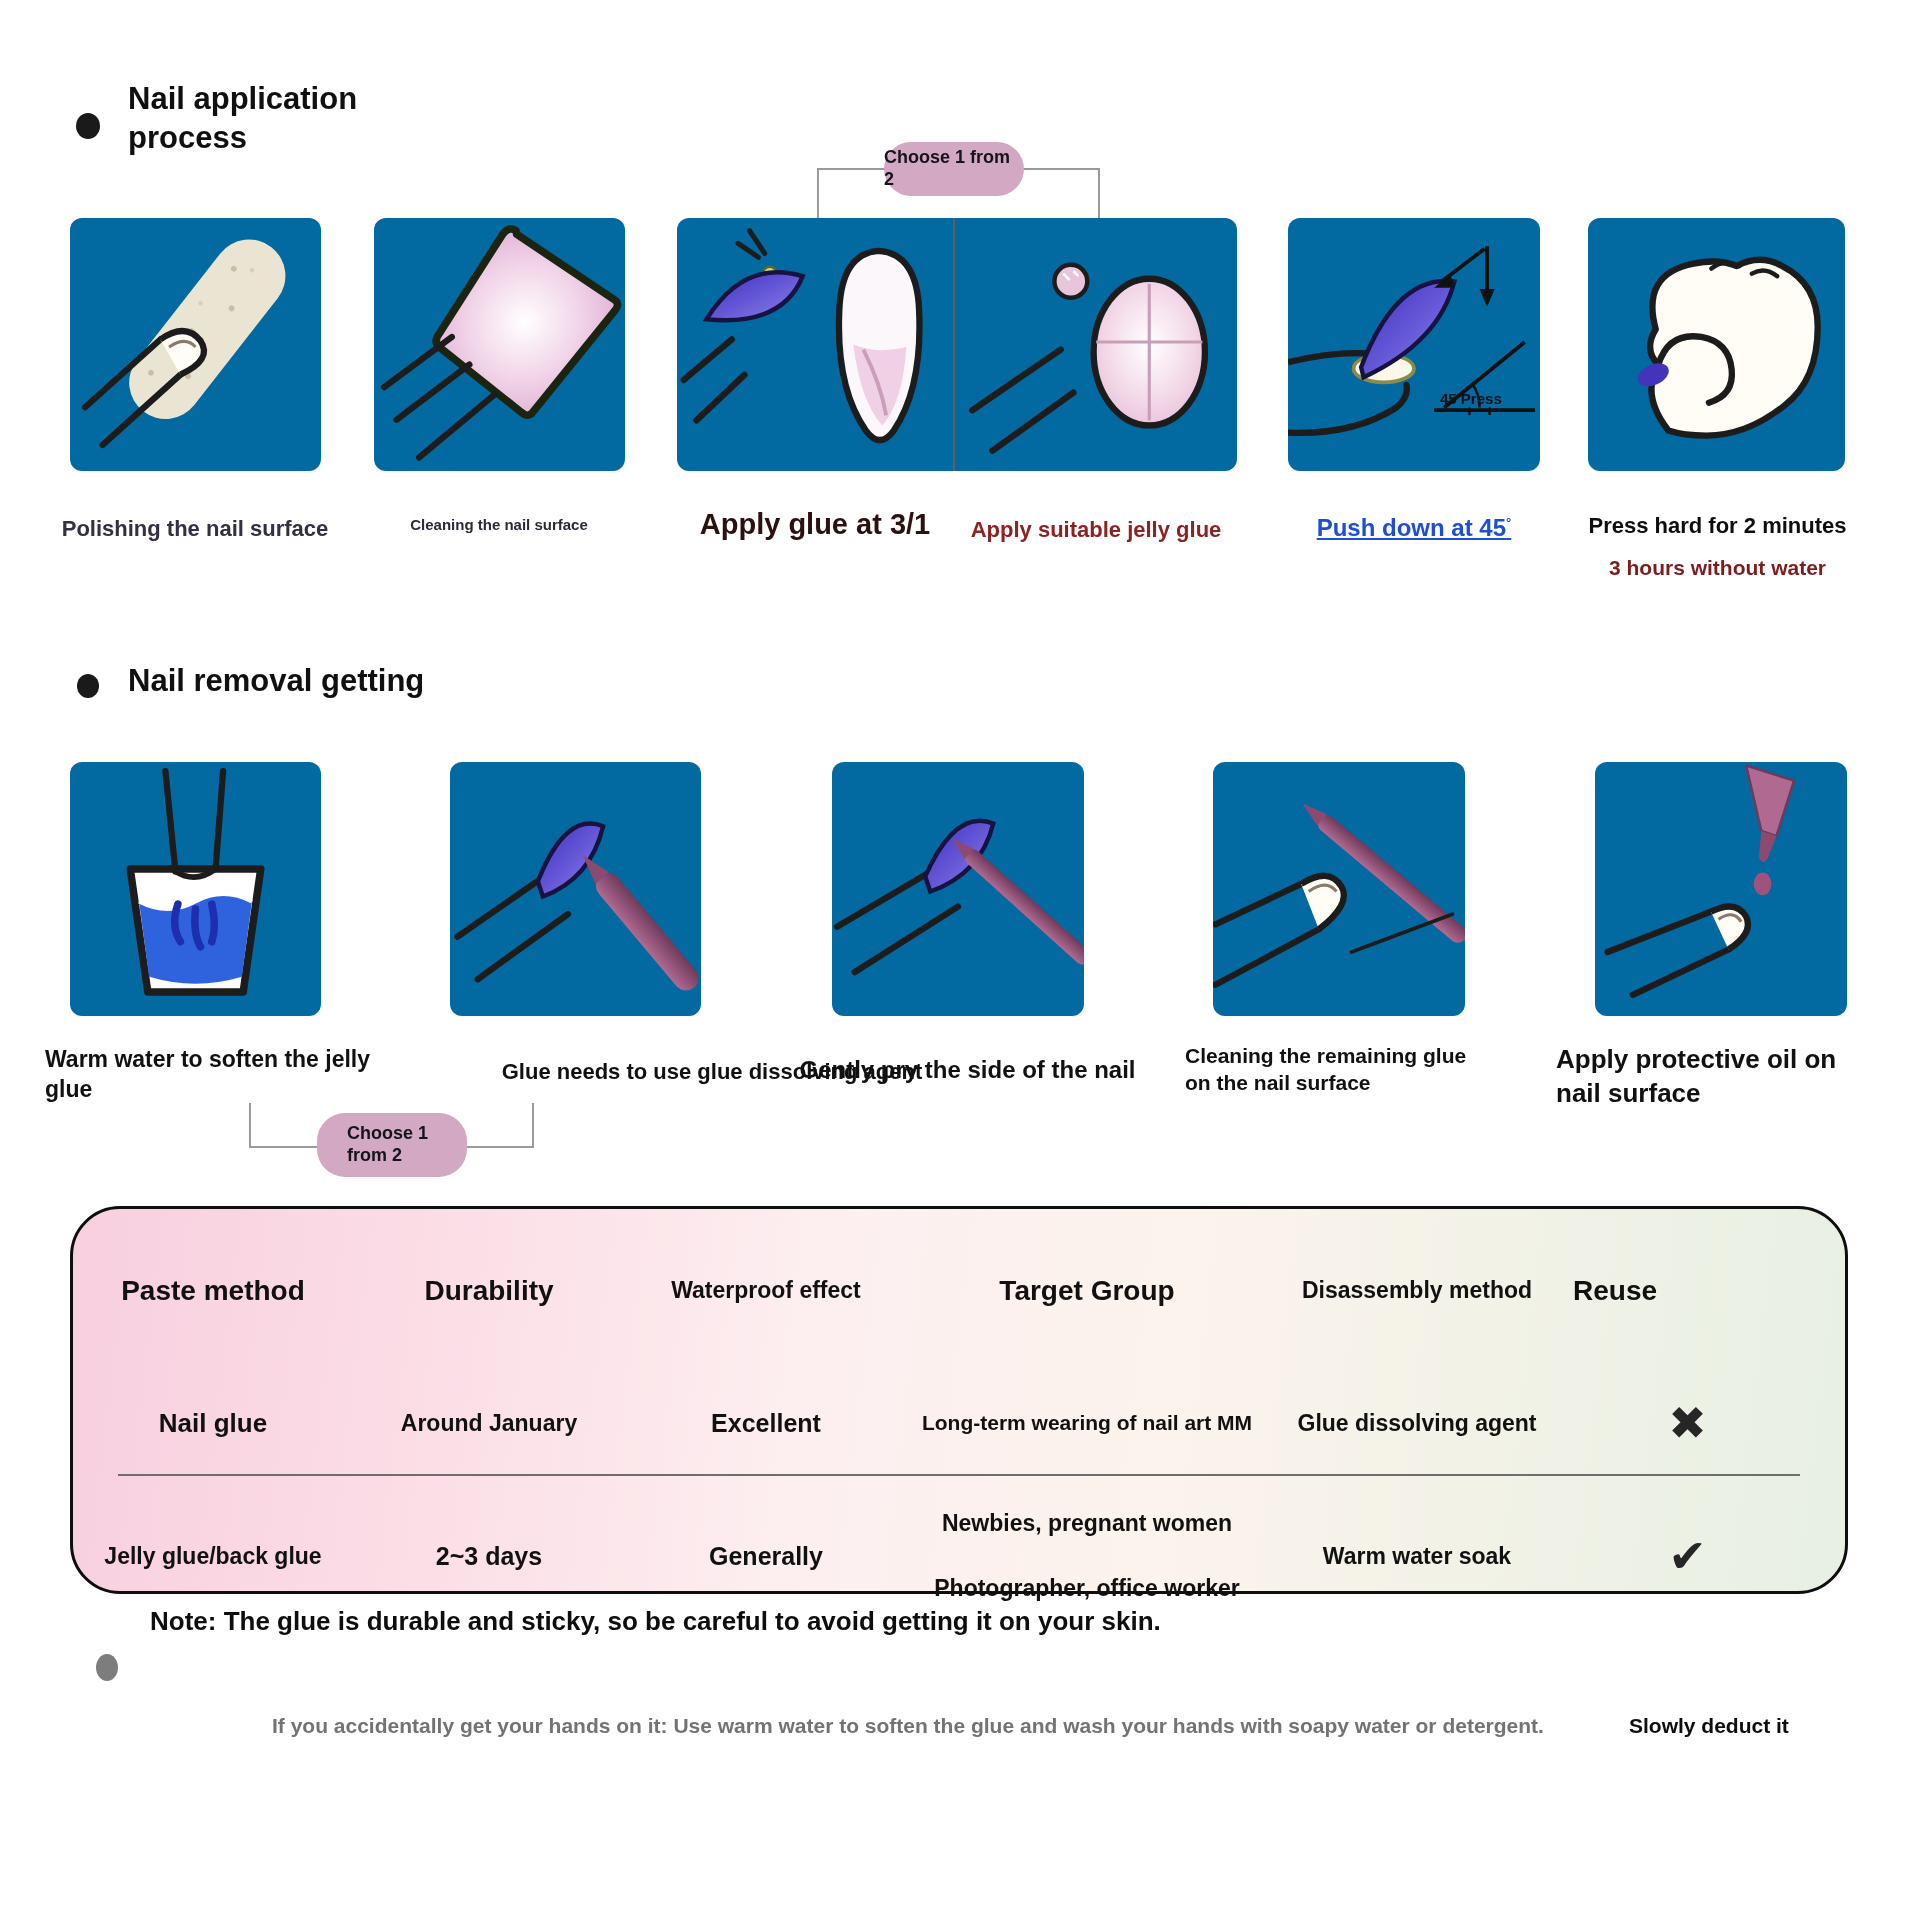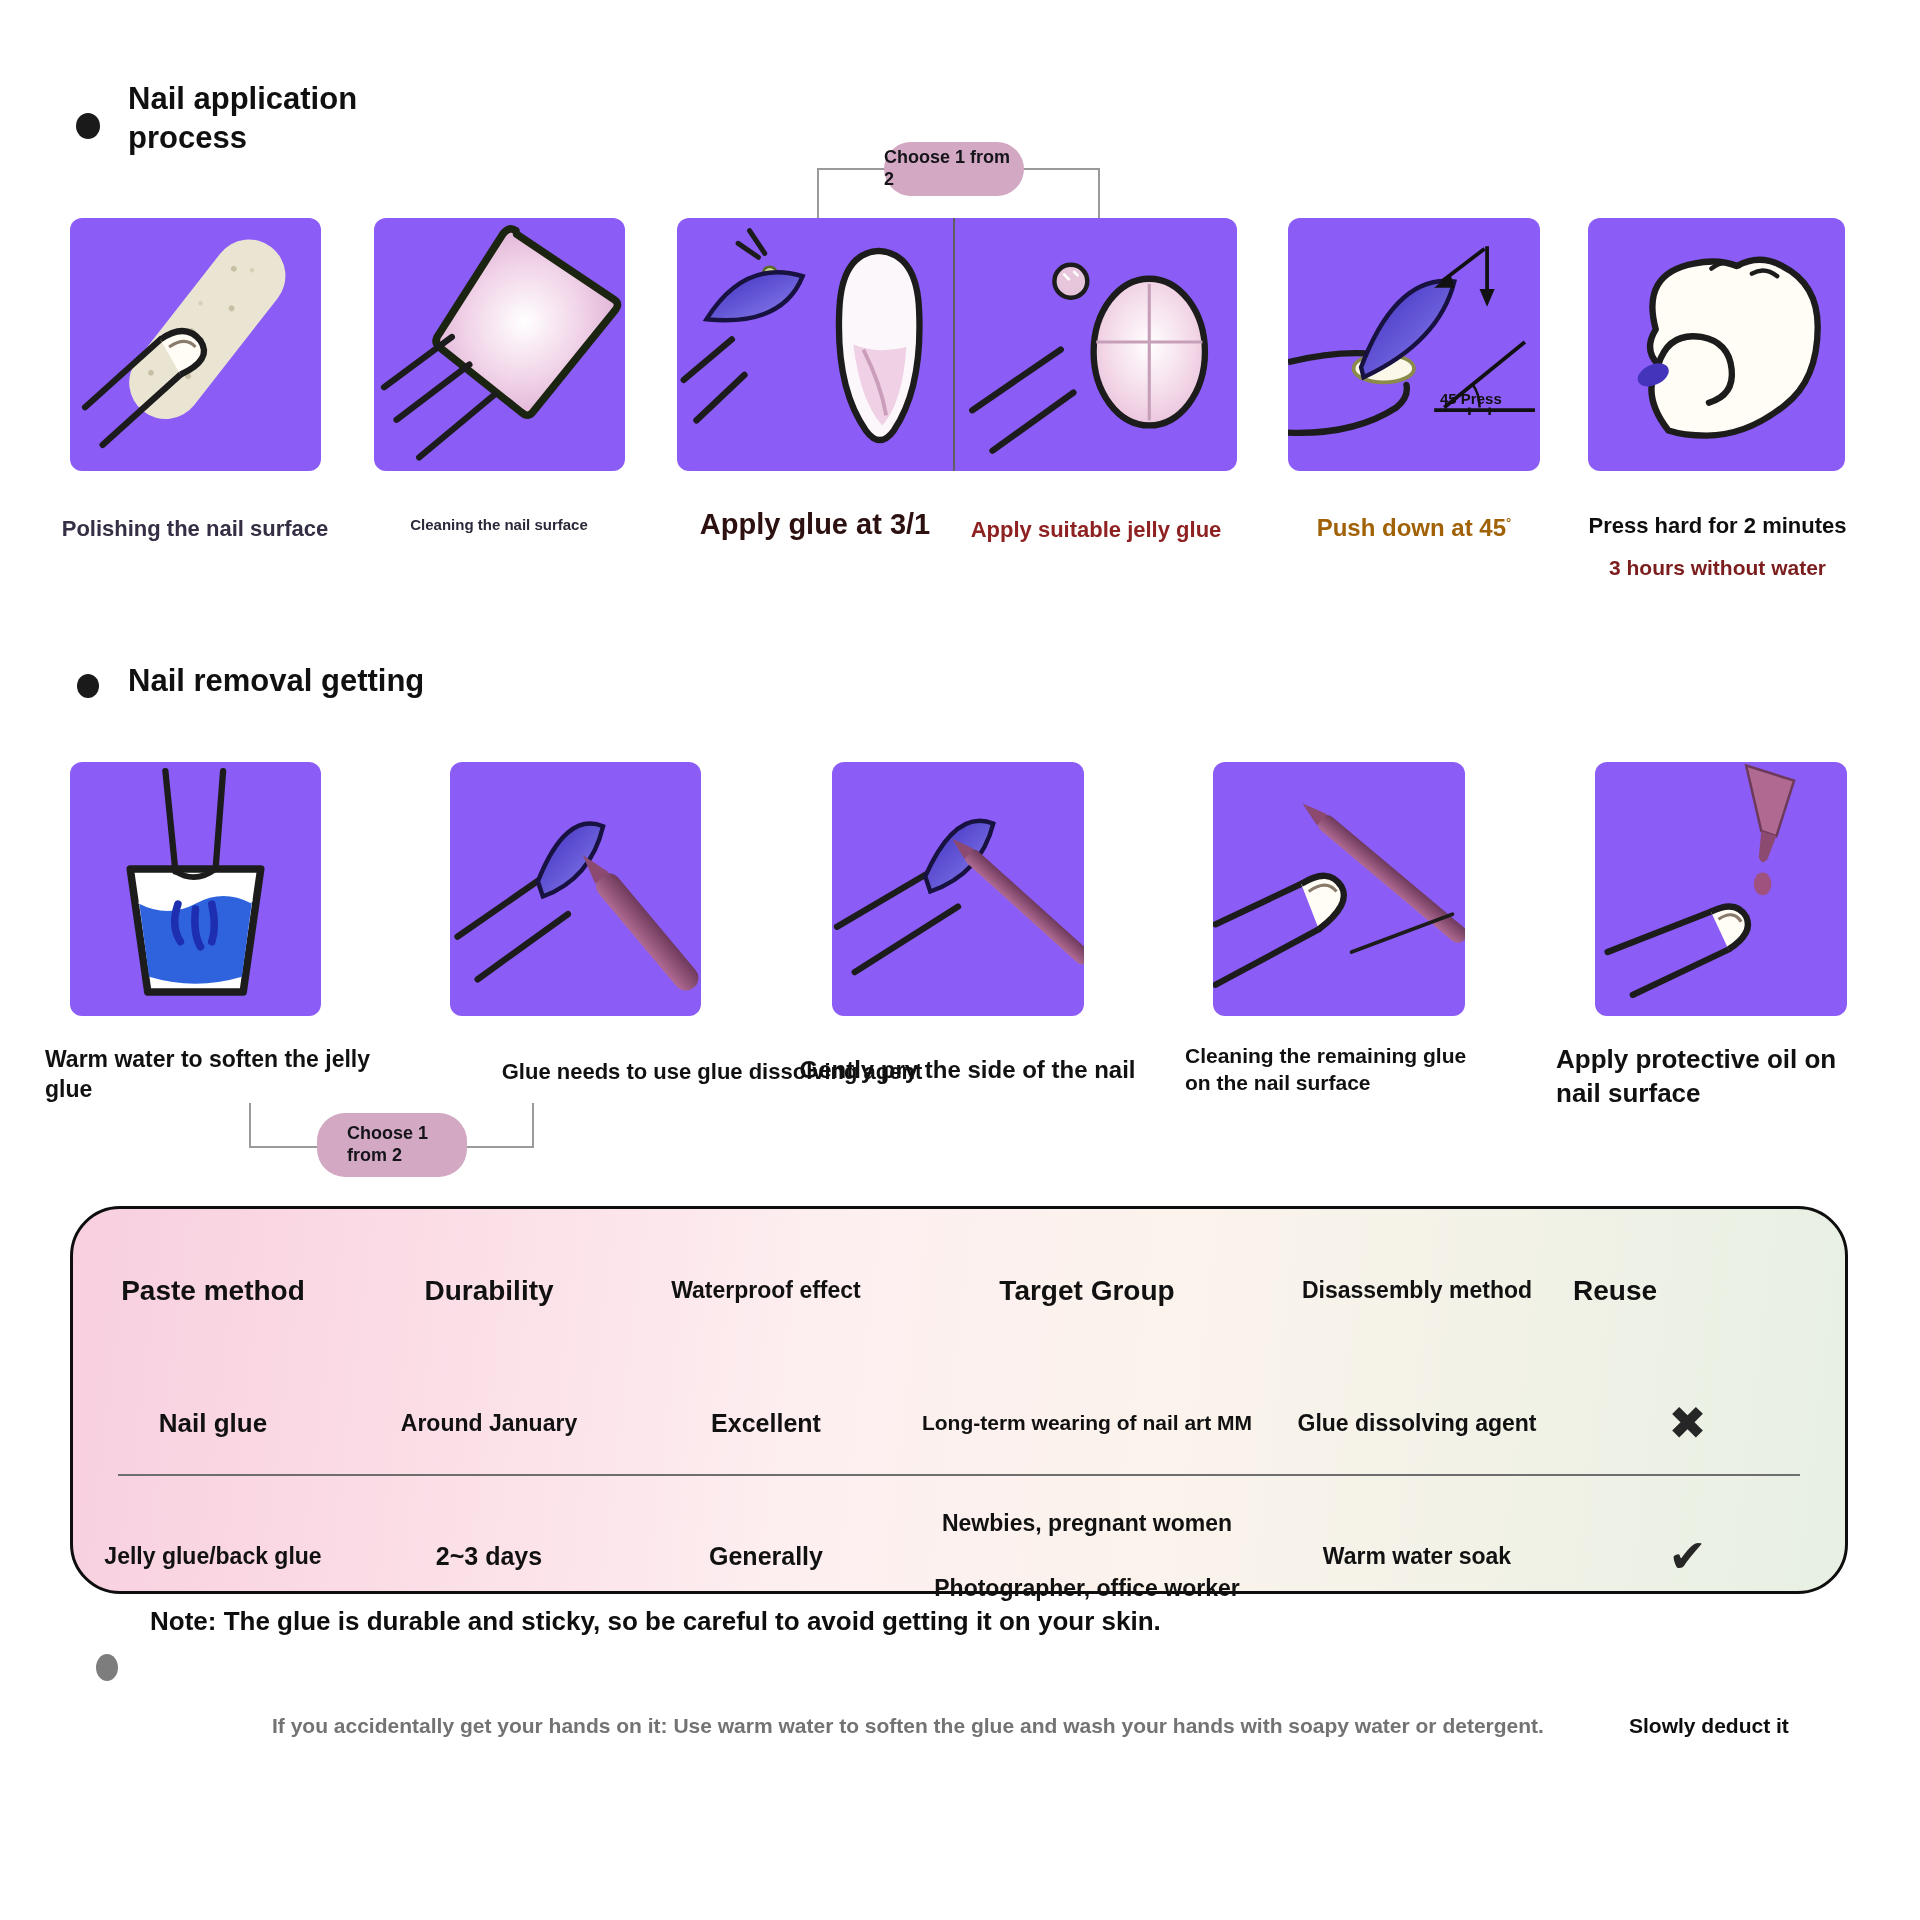--- a/index.html
+++ b/index.html
@@ -2,21 +2,21 @@
 <html><head>
 <meta charset="utf-8">
 <style>
   html,body { margin:0; padding:0; background:#ffffff; }
   .page { position:relative; width:1920px; height:1920px; background:#ffffff;
           font-family:"Liberation Sans", sans-serif; overflow:hidden; }
 
   .bullet { position:absolute; background:#1a1a1a; border-radius:50%; }
   .sec-title { position:absolute; font-weight:bold; color:#101010; font-size:31px; line-height:1.25; }
 
-  .panel { position:absolute; background:#8b5cf6; border-radius:12px; }
+  .panel { position:absolute; background:#0369a1; border-radius:12px; }
   .panel svg { position:absolute; left:0; top:0; width:100%; height:100%; }
 
   .cap { position:absolute; font-weight:bold; color:#111; text-align:center; line-height:1.3; }
 
   .pill { position:absolute; background:#d3a8c3; border-radius:28px; display:flex;
           align-items:center; justify-content:center; font-weight:bold; color:#141419;
           font-size:18px; line-height:1.2; z-index:5; }
   .cline { position:absolute; background:#9a9a9a; z-index:1; }
 
   .press-note { position:absolute; font-weight:bold; font-size:15px; color:#111; }
@@ -165,21 +165,21 @@
       <path d="M96 40 q10 -8 22 -2 M128 44 q10 -6 20 2" stroke="#1c1c1c" stroke-width="3.5" fill="none" stroke-linecap="round"></path>
       <path d="M54 116 q8 -26 34 -22 q22 4 24 26 q2 20 -18 26" stroke="#1c1c1c" stroke-width="5" fill="none" stroke-linecap="round"></path>
       <ellipse cx="50" cy="124" rx="13" ry="8" fill="#4433bb" transform="rotate(-25 50 124)"></ellipse>
     </svg>
   </div>
 
   <div class="cap" style="left:50px; top:515px; width:290px; font-size:22px; color:#352e44;">Polishing the nail surface</div>
   <div class="cap" style="left:354px; top:515px; width:290px; font-size:15px; color:#2c2739;">Cleaning the nail surface</div>
   <div class="cap" style="left:670px; top:506px; width:290px; font-size:29px; color:#2d1111;">Apply glue at 3/1</div>
   <div class="cap" style="left:946px; top:516px; width:300px; font-size:22px; color:#8e2121;">Apply suitable jelly glue</div>
-  <div class="cap" style="left:1268px; top:512px; width:292px; font-size:24px; color:#a16207;"><span>Push down at 45</span><sup style="font-size:13px;">°</sup></div>
+  <div class="cap" style="left:1268px; top:512px; width:292px; font-size:24px; color:#1d4ed8;text-decoration:underline;"><span>Push down at 45</span><sup style="font-size:13px;">°</sup></div>
   <div class="cap" style="left:1565px; top:512px; width:305px; font-size:22px; color:#0e0e0e;">Press hard for 2 minutes</div>
   <div class="cap" style="left:1565px; top:554px; width:305px; font-size:21px; color:#7c1d1d;">3 hours without water</div>
 
   <div class="bullet" style="left:77px; top:674px; width:22px; height:24px;"></div>
   <div class="sec-title" style="left:128px; top:662px; width:500px;">Nail removal getting</div>
 
   <div class="panel" style="left:70px; top:762px; width:251px; height:254px;">
     <svg viewBox="0 0 200 200">
       <path d="M48 84 L62 182 H138 L152 84 Z" fill="#ffffff" stroke="#1c1c1c" stroke-width="6" stroke-linejoin="round"></path>
       <path d="M55 110 q23 12 45 0 q22 -12 45 0 l-8 60 q-37 11 -74 0 Z" fill="#2f63dd"></path>

